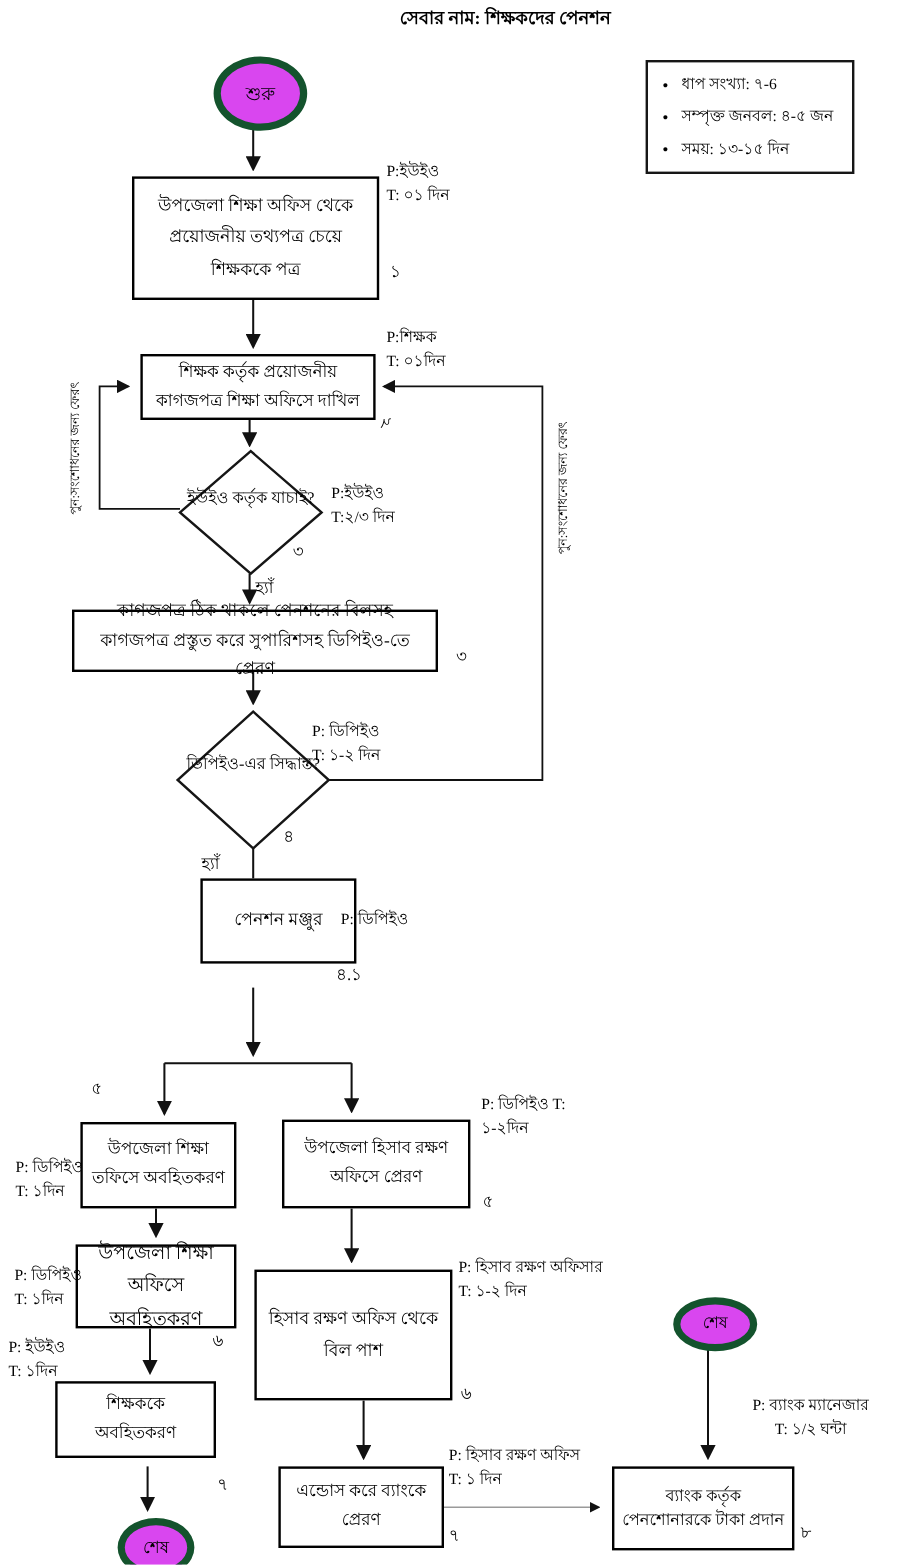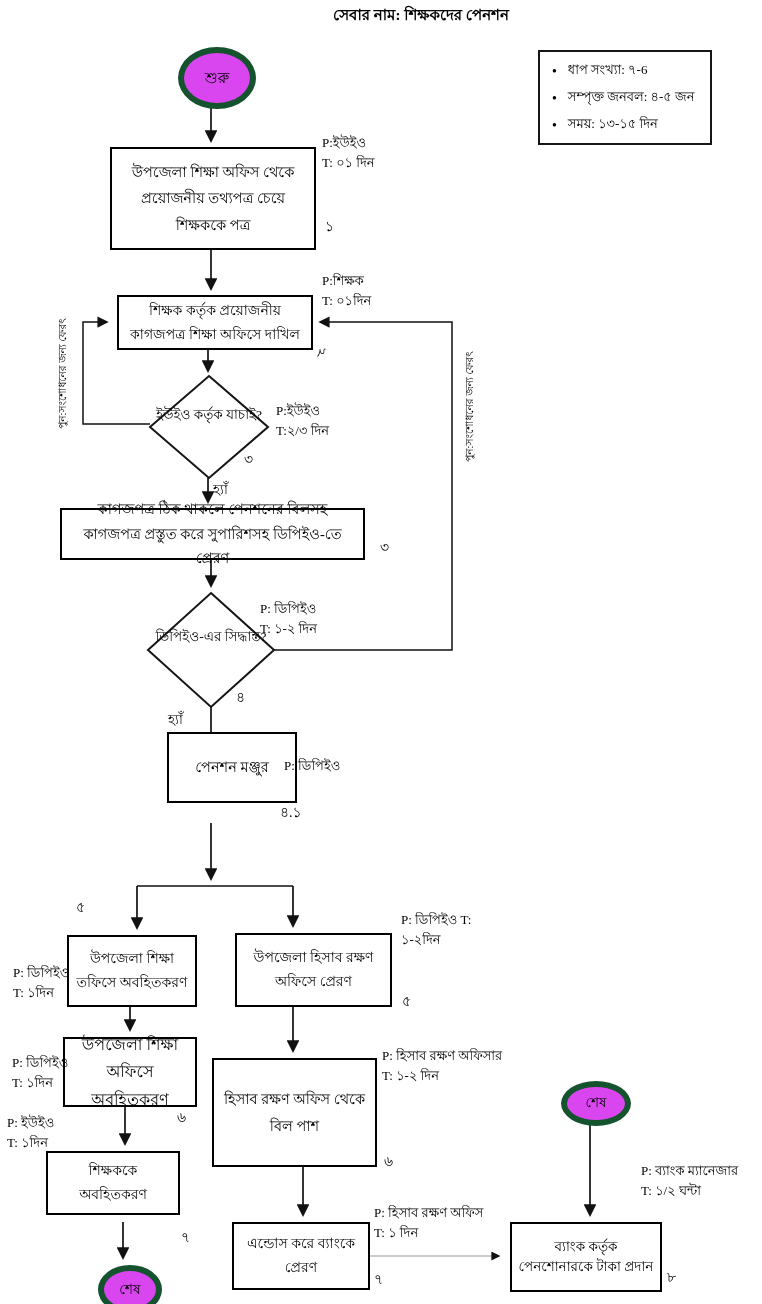--- a/index.html
+++ b/index.html
@@ -145,21 +145,21 @@
   <div class="anno" style="left:401px;top:910px;">P: ডিপিইও T:
 ১-২দিন</div>
   <div class="anno" style="left:12px;top:1053px;">P: ডিপিইও
 T: ১দিন</div>
   <div class="anno" style="left:382px;top:1046px;">P: হিসাব রক্ষণ অফিসার
 T: ১-২ দিন</div>
   <div class="anno" style="left:7px;top:1113px;">P: ইউইও
 T: ১দিন</div>
   <div class="anno" style="left:374px;top:1203px;">P: হিসাব রক্ষণ অফিস
 T: ১ দিন</div>
-  <div class="anno" style="left:641px;top:1161px;">P: ব্যাংক ম্যানেজার
+  <div class="anno" style="left:627px;top:1161px;text-align:center;">P: ব্যাংক ম্যানেজার
 T: ১/২ ঘন্টা</div>
 
   <div class="num" style="left:325px;top:215px;">১</div>
   <div class="num" style="left:317px;top:340px;transform:rotate(72deg);">২</div>
   <div class="num" style="left:244px;top:448px;">৩</div>
   <div class="num" style="left:380px;top:536px;">৩</div>
   <div class="num" style="left:236px;top:686px;">৪</div>
   <div class="num" style="left:280px;top:801px;">৪.১</div>
   <div class="num" style="left:76px;top:896px;">৫</div>
   <div class="num" style="left:402px;top:990px;">৫</div>

